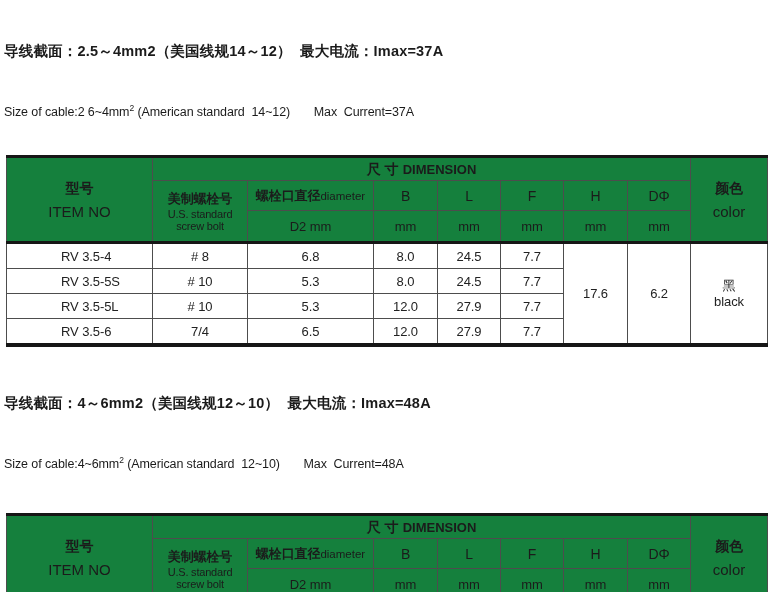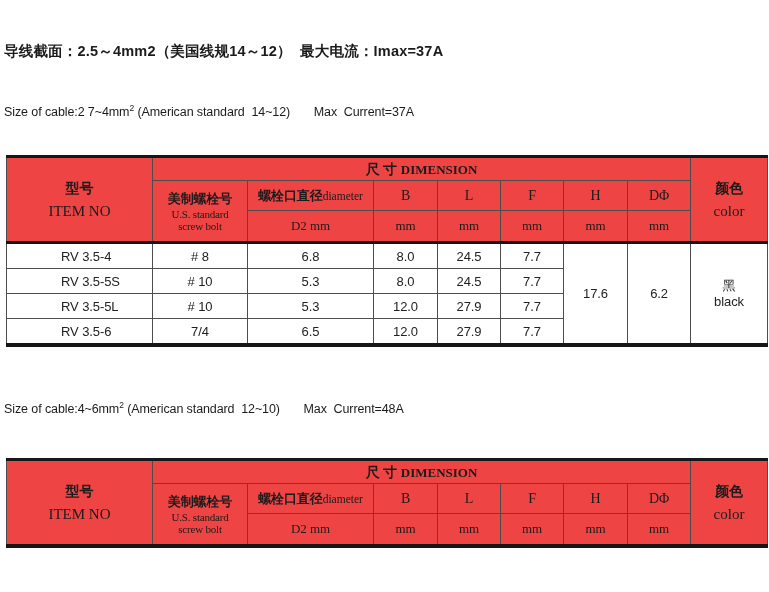--- a/index.html
+++ b/index.html
@@ -44,21 +44,21 @@
   }
   .t1 { margin-top: 16px; }
   .t2 { margin-top: 22px; }
   table.spec td {
     border: 1px solid #4d4d4d;
     text-align: center;
     vertical-align: middle;
     padding: 0;
     letter-spacing: -0.1px;
   }
-  thead td { background: #ef4444; font-family: Liberation Serif, serif; }
+  thead td { background: #15803d; }
   tr.row-dim td { height: 22px; }
   tr.row-sub1 td { height: 29px; }
   tr.row-sub2 td { height: 30px; }
   .t1 tbody td { height: 24px; }
   tbody td {
     font-size: 13px;
     color: #222222;
     background: #ffffff;
     border-top: 1px solid #6e6e6e;
     margin-top: 12px;
@@ -78,21 +78,21 @@
   .stack-gap { margin-top: 5px; }
   .color-cell div { line-height: 16px; }
   .color-cn { font-size: 13px; }
   .color-en { font-size: 13px; }
 </style>
 </head>
 <body>
 
 <div class="intro intro-1">
   <div class="intro-cn">导线截面：2.5～4mm2（美国线规14～12）  最大电流：Imax=37A</div>
-  <div class="intro-en"><span>Size of cable:2 7~4mm</span><sup>2</sup><span> (American standard  14~12)       Max  Current=37A</span></div>
+  <div class="intro-en"><span>Size of cable:2 6~4mm</span><sup>2</sup><span> (American standard  14~12)       Max  Current=37A</span></div>
 </div>
 
 <table class="spec t1">
   <colgroup>
     <col style="width:146px">
       <col style="width:95px">
       <col style="width:126px">
     <col style="width:64px">
       <col style="width:63px">
       <col style="width:63px">
@@ -175,20 +175,21 @@
         <td>7/4</td>
         <td>6.5</td>
         <td>12.0</td>
         <td>27.9</td>
         <td>7.7</td>
       </tr>
     </tbody>
 </table>
 
 <div class="intro intro-2">
+  <div class="intro-cn">导线截面：4～6mm2（美国线规12～10）  最大电流：Imax=48A</div>
   <div class="intro-en"><span>Size of cable:4~6mm</span><sup>2</sup><span> (American standard  12~10)       Max  Current=48A</span></div>
 </div>
 
 <table class="spec t2">
   <colgroup>
     <col style="width:146px">
       <col style="width:95px">
       <col style="width:126px">
     <col style="width:64px">
       <col style="width:63px">

